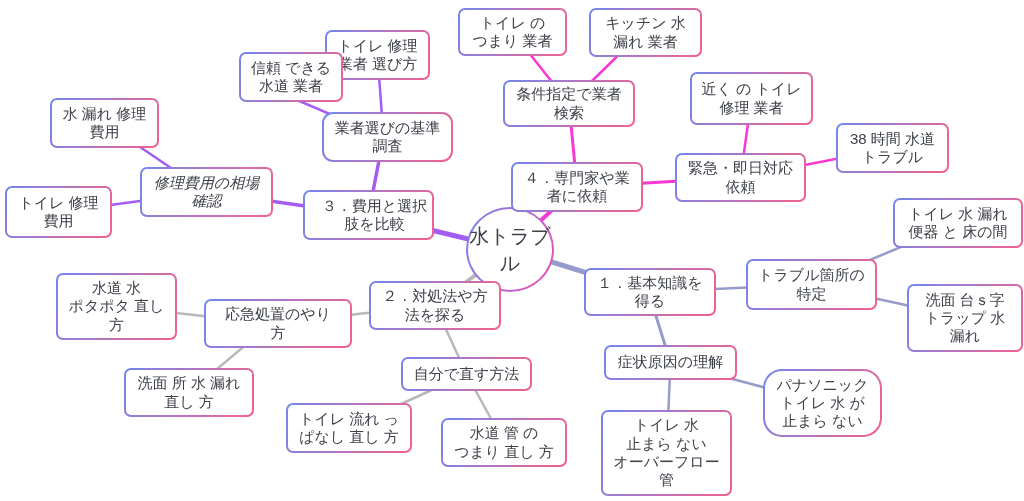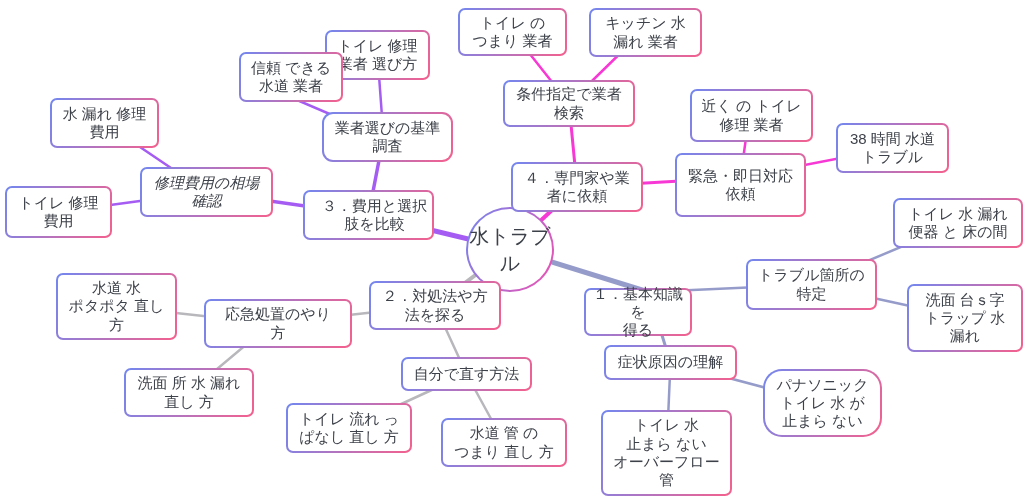--- a/index.html
+++ b/index.html
@@ -70,21 +70,21 @@
       <line x1="577" y1="187" x2="569" y2="103.5" stroke="#f838d4" stroke-width="3" stroke-linecap="round"></line>
       <line x1="569" y1="103.5" x2="512.5" y2="32" stroke="#f838d4" stroke-width="2.5" stroke-linecap="round"></line>
       <line x1="569" y1="103.5" x2="641.5" y2="32.5" stroke="#f838d4" stroke-width="2.5" stroke-linecap="round"></line>
       <line x1="577" y1="187" x2="740.5" y2="177.5" stroke="#f838d4" stroke-width="3" stroke-linecap="round"></line>
       <line x1="740.5" y1="177.5" x2="751.5" y2="98.5" stroke="#f838d4" stroke-width="2.5" stroke-linecap="round"></line>
       <line x1="740.5" y1="177.5" x2="892.5" y2="148" stroke="#f838d4" stroke-width="2.5" stroke-linecap="round"></line>
     </svg>
   <div id="center-node">
     <span>水トラブル</span>
   </div>
-<div class="node" style="left: 584px; top: 268px; width: 108px; height: 48px; margin-top: 20px;">１．基本知識を
+<div class="node" style="left: 584px; top: 268px; width: 132px; height: 48px;">１．基本知識を
 得る</div>
     <div class="node" style="left: 746px; top: 259px; width: 131px; height: 51px;">トラブル箇所の
 特定</div>
     <div class="node" style="left: 893px; top: 198px; width: 130px; height: 50px;">トイレ 水 漏れ
 便器 と 床の間</div>
     <div class="node" style="left: 907px; top: 284px; width: 116px; height: 68px;">洗面 台ｓ字
 トラップ 水
 漏れ</div>
     <div class="node" style="left: 604px; top: 345px; width: 133px; height: 35px;">症状原因の理解</div>
     <div class="node" style="left: 763px; top: 369px; width: 119px; height: 68px; border-radius: 19px;">パナソニック
@@ -123,19 +123,19 @@
     <div class="node" style="left: 5px; top: 186px; width: 107px; height: 52px;">トイレ 修理
 費用</div>
     <div class="node" style="left: 511px; top: 162px; width: 132px; height: 50px;">４．専門家や業
 者に依頼</div>
     <div class="node" style="left: 503px; top: 80px; width: 132px; height: 47px;">条件指定で業者
 検索</div>
     <div class="node" style="left: 458px; top: 8px; width: 109px; height: 48px;">トイレ の
 つまり 業者</div>
     <div class="node" style="left: 589px; top: 8px; width: 113px; height: 49px;">キッチン 水
 漏れ 業者</div>
-    <div class="node" style="left: 675px; top: 153px; width: 131px; height: 64px;">緊急・即日対応
+    <div class="node" style="left: 675px; top: 153px; width: 131px; height: 49px;">緊急・即日対応
 依頼</div>
-    <div class="node" style="left: 690px; top: 89px; width: 123px; height: 53px;">近く の トイレ
+    <div class="node" style="left: 690px; top: 72px; width: 123px; height: 53px;">近く の トイレ
 修理 業者</div>
     <div class="node" style="left: 836px; top: 123px; width: 113px; height: 50px;">38 時間 水道
 トラブル</div>
   </div>
 
 </body></html>

